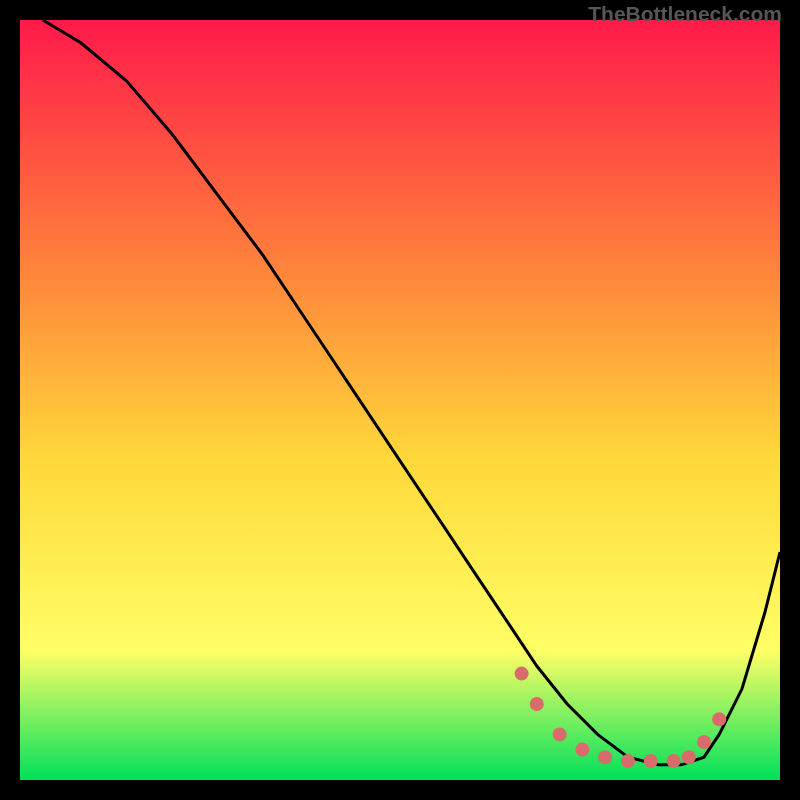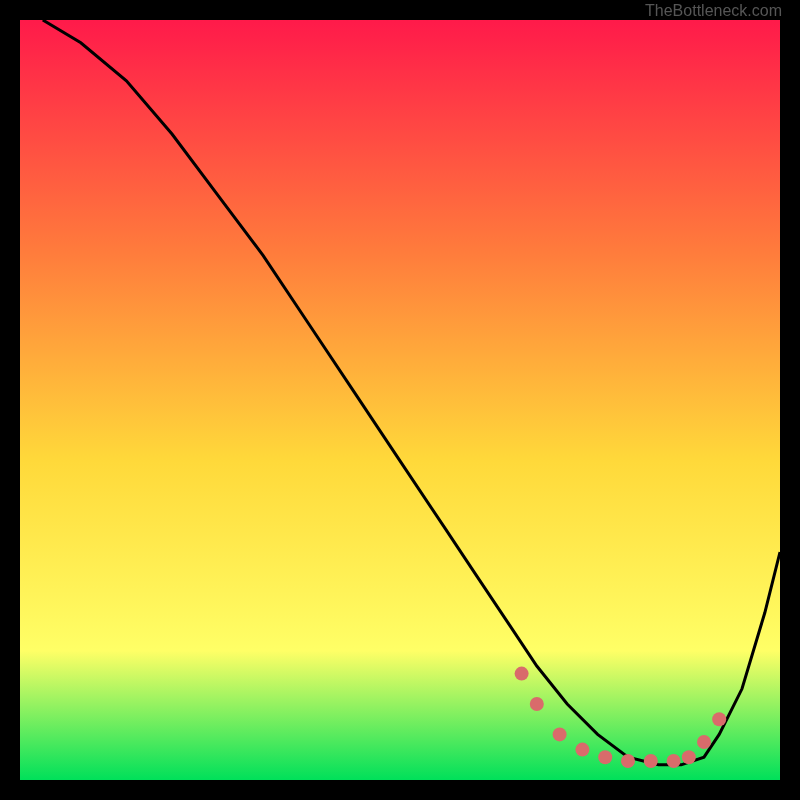--- a/index.html
+++ b/index.html
@@ -23,23 +23,23 @@
     left: 20px;
     top: 20px;
     width: 760px;
     height: 760px;
   }
   .attribution {
     position: absolute;
     top: 2px;
     right: 18px;
     font-family: Arial, Helvetica, sans-serif;
-    font-size: 16px;
+    font-size: 21px;
     color: #565656;
-    font-weight: 400;
+    font-weight: 700;
   }
   svg {
     display: block;
   }
 </style>
 </head>
 <body>
 
 <div class="frame">
   <div class="plot">

